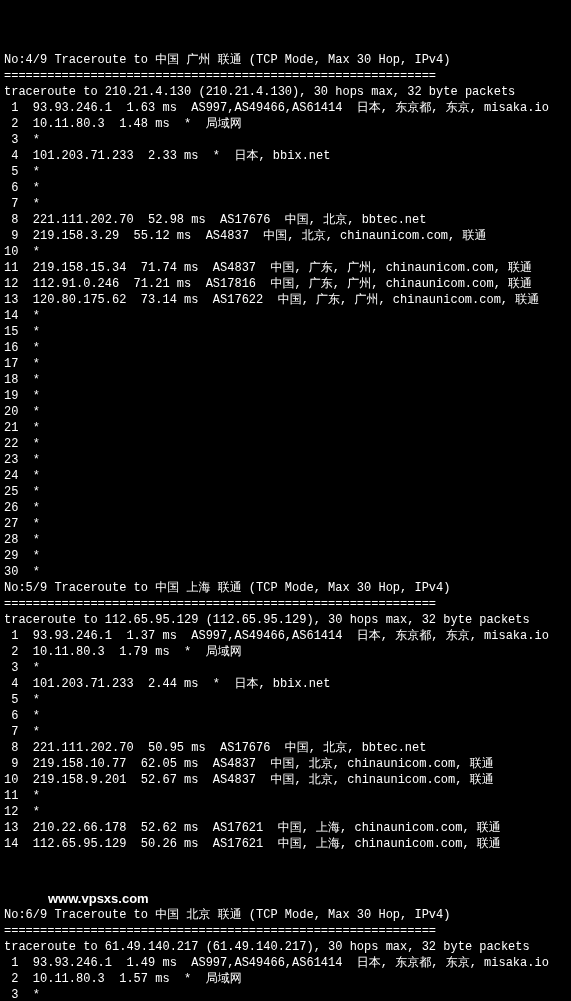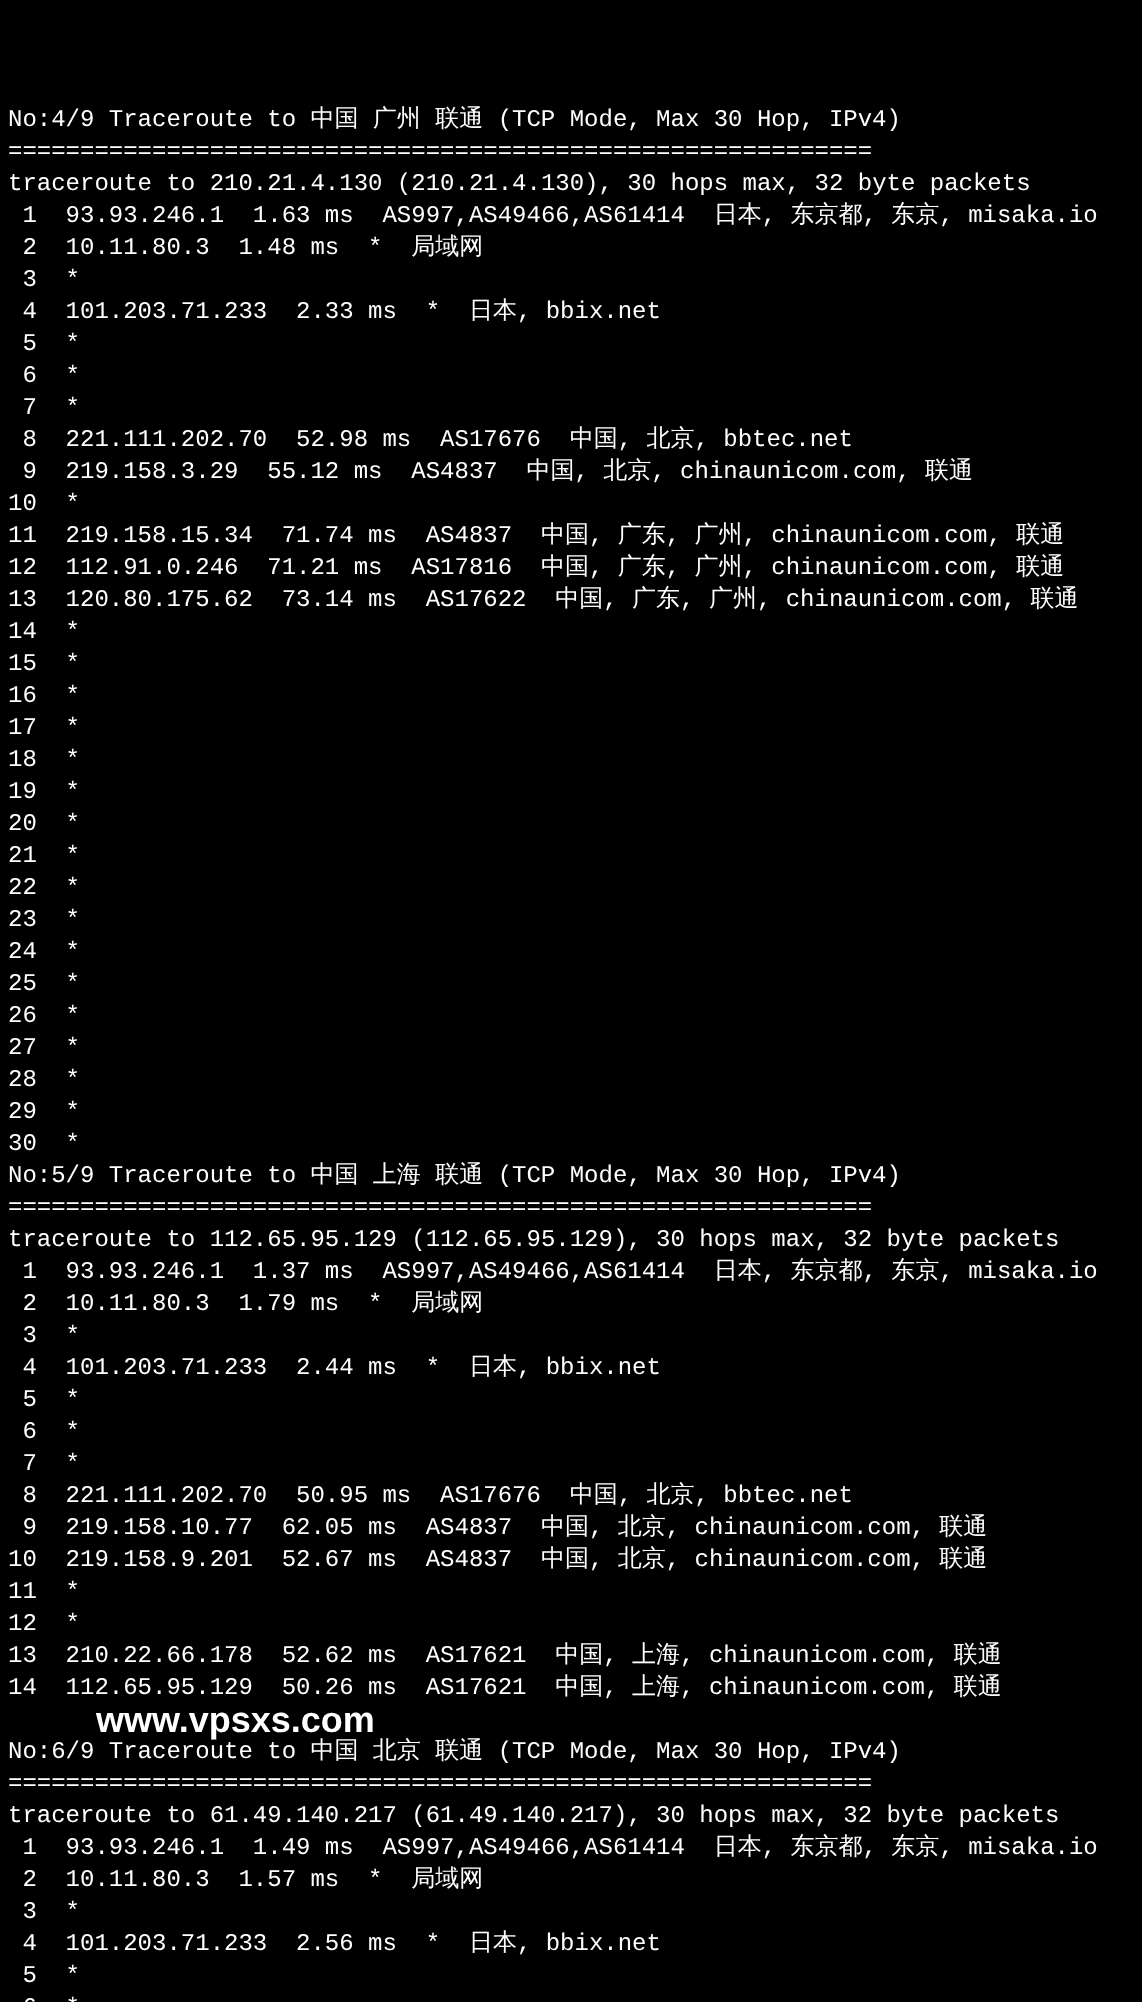--- a/index.html
+++ b/index.html
@@ -10,22 +10,23 @@
     line-height: 16px;
     margin: 0;
     padding: 4px;
     width: 563px;
     white-space: pre;
   }
   .watermark {
     color: #fff;
     font-weight: bold;
     font-family: Arial, sans-serif;
-    font-size: 18px;
+    font-size: 13px;
     padding-left: 44px;
+    margin-top: 39px;
   }
 </style>
 </head>
 <body>
 
 
 <div id="terminal"><div>No:4/9 Traceroute to 中国 广州 联通 (TCP Mode, Max 30 Hop, IPv4)</div><div>============================================================</div><div>traceroute to 210.21.4.130 (210.21.4.130), 30 hops max, 32 byte packets</div><div> 1  93.93.246.1  1.63 ms  AS997,AS49466,AS61414  日本, 东京都, 东京, misaka.io</div><div> 2  10.11.80.3  1.48 ms  *  局域网</div><div> 3  *</div><div> 4  101.203.71.233  2.33 ms  *  日本, bbix.net</div><div> 5  *</div><div> 6  *</div><div> 7  *</div><div> 8  221.111.202.70  52.98 ms  AS17676  中国, 北京, bbtec.net</div><div> 9  219.158.3.29  55.12 ms  AS4837  中国, 北京, chinaunicom.com, 联通</div><div>10  *</div><div>11  219.158.15.34  71.74 ms  AS4837  中国, 广东, 广州, chinaunicom.com, 联通</div><div>12  112.91.0.246  71.21 ms  AS17816  中国, 广东, 广州, chinaunicom.com, 联通</div><div>13  120.80.175.62  73.14 ms  AS17622  中国, 广东, 广州, chinaunicom.com, 联通</div><div>14  *</div><div>15  *</div><div>16  *</div><div>17  *</div><div>18  *</div><div>19  *</div><div>20  *</div><div>21  *</div><div>22  *</div><div>23  *</div><div>24  *</div><div>25  *</div><div>26  *</div><div>27  *</div><div>28  *</div><div>29  *</div><div>30  *</div><div></div><div></div><div>No:5/9 Traceroute to 中国 上海 联通 (TCP Mode, Max 30 Hop, IPv4)</div><div>============================================================</div><div>traceroute to 112.65.95.129 (112.65.95.129), 30 hops max, 32 byte packets</div><div> 1  93.93.246.1  1.37 ms  AS997,AS49466,AS61414  日本, 东京都, 东京, misaka.io</div><div> 2  10.11.80.3  1.79 ms  *  局域网</div><div> 3  *</div><div> 4  101.203.71.233  2.44 ms  *  日本, bbix.net</div><div> 5  *</div><div> 6  *</div><div> 7  *</div><div> 8  221.111.202.70  50.95 ms  AS17676  中国, 北京, bbtec.net</div><div> 9  219.158.10.77  62.05 ms  AS4837  中国, 北京, chinaunicom.com, 联通</div><div>10  219.158.9.201  52.67 ms  AS4837  中国, 北京, chinaunicom.com, 联通</div><div>11  *</div><div>12  *</div><div>13  210.22.66.178  52.62 ms  AS17621  中国, 上海, chinaunicom.com, 联通</div><div>14  112.65.95.129  50.26 ms  AS17621  中国, 上海, chinaunicom.com, 联通</div><div class="watermark">www.vpsxs.com</div><div>No:6/9 Traceroute to 中国 北京 联通 (TCP Mode, Max 30 Hop, IPv4)</div><div>============================================================</div><div>traceroute to 61.49.140.217 (61.49.140.217), 30 hops max, 32 byte packets</div><div> 1  93.93.246.1  1.49 ms  AS997,AS49466,AS61414  日本, 东京都, 东京, misaka.io</div><div> 2  10.11.80.3  1.57 ms  *  局域网</div><div> 3  *</div><div> 4  101.203.71.233  2.56 ms  *  日本, bbix.net</div><div> 5  *</div><div> 6  *</div></div>
 
 
 

